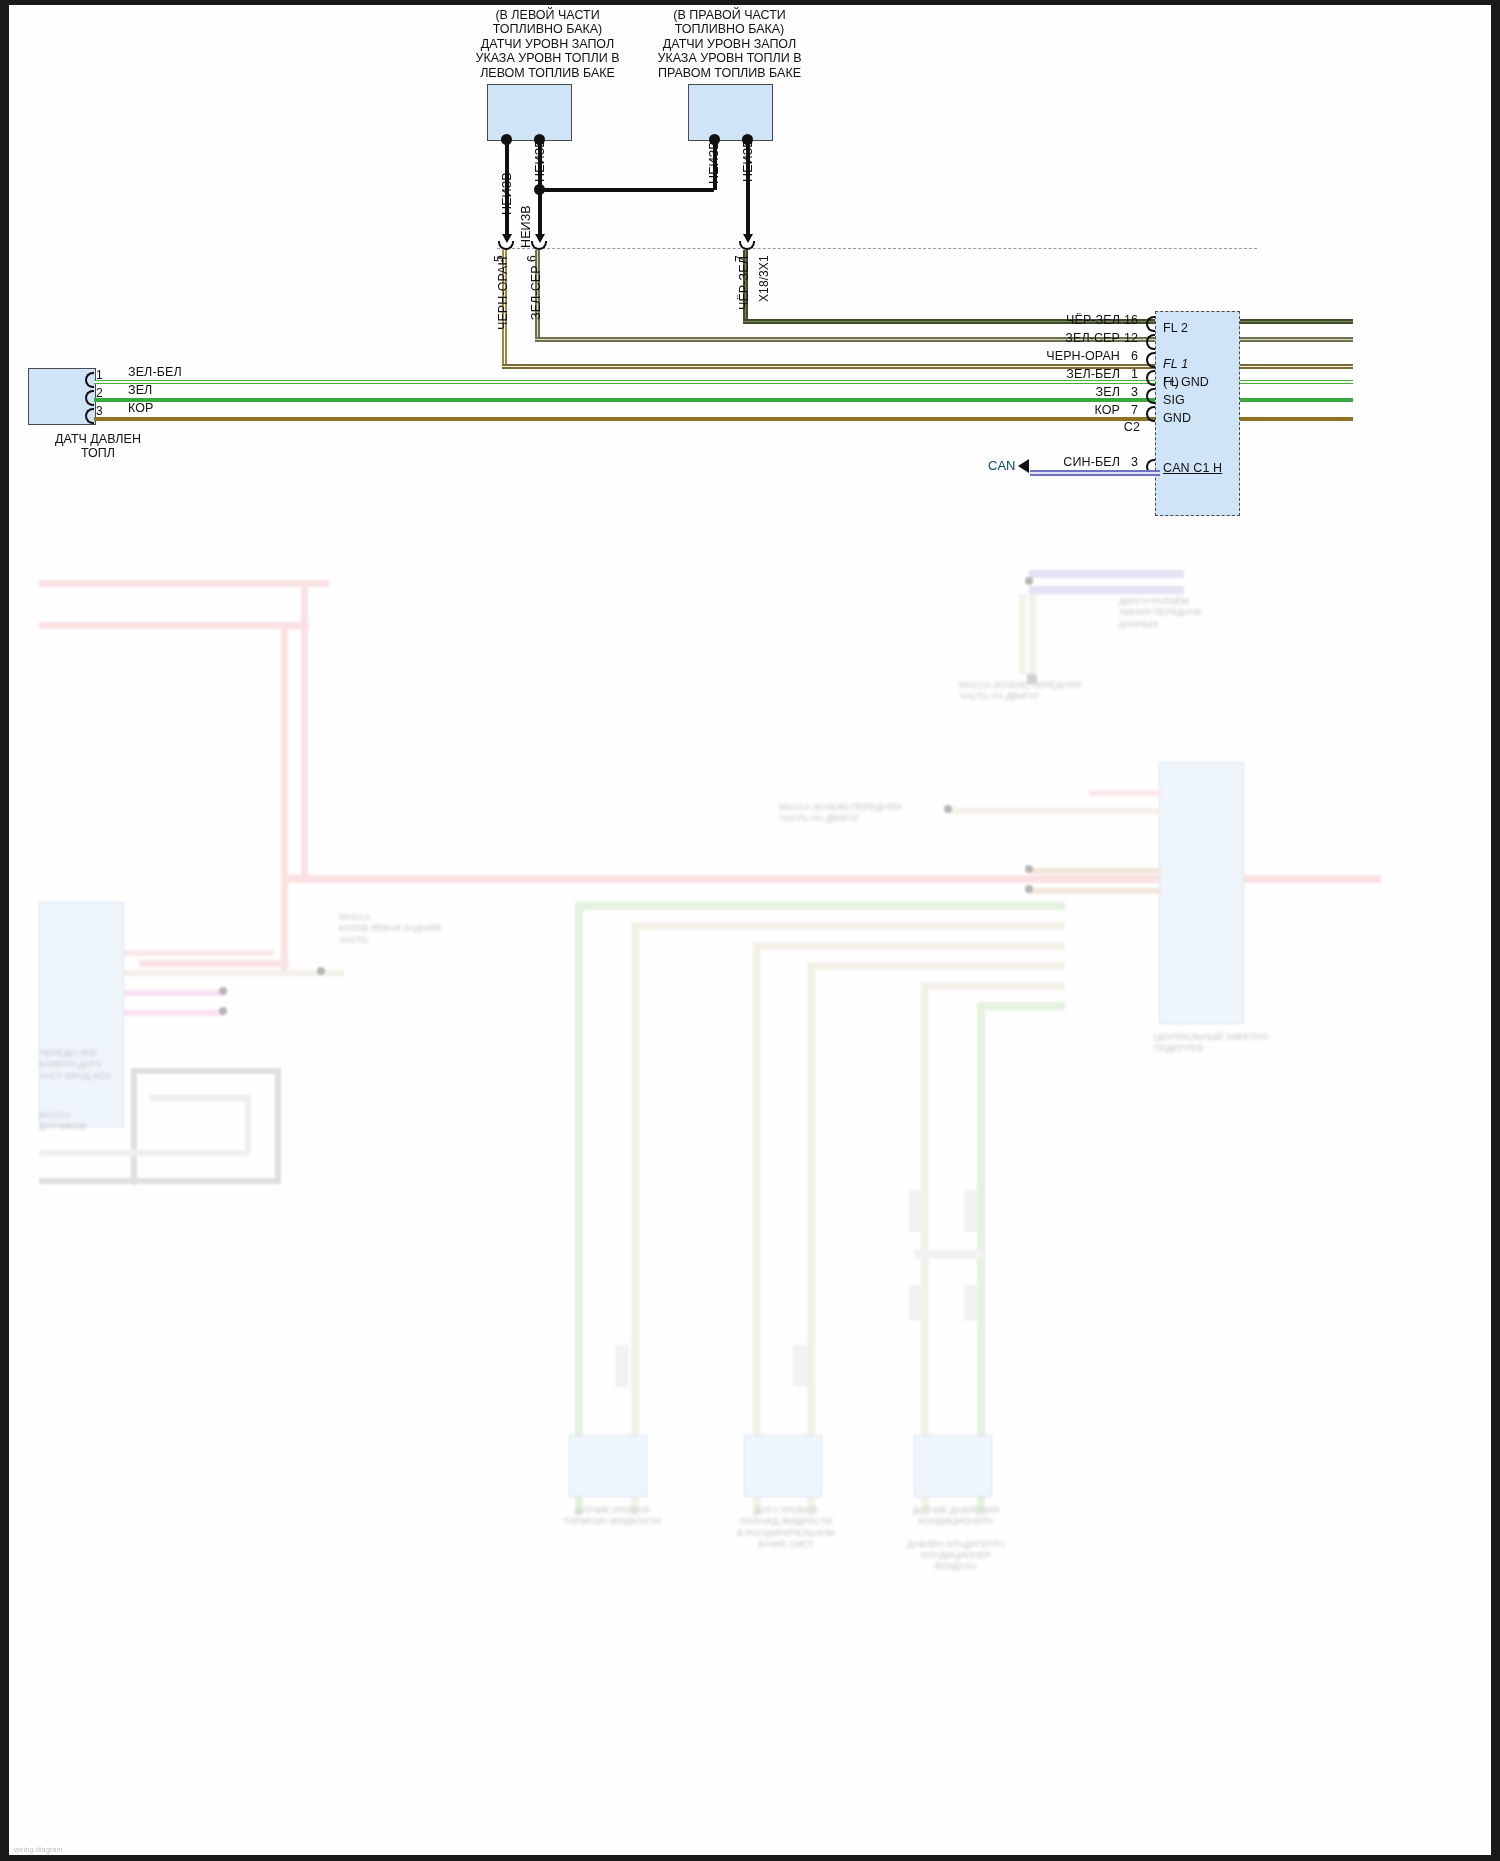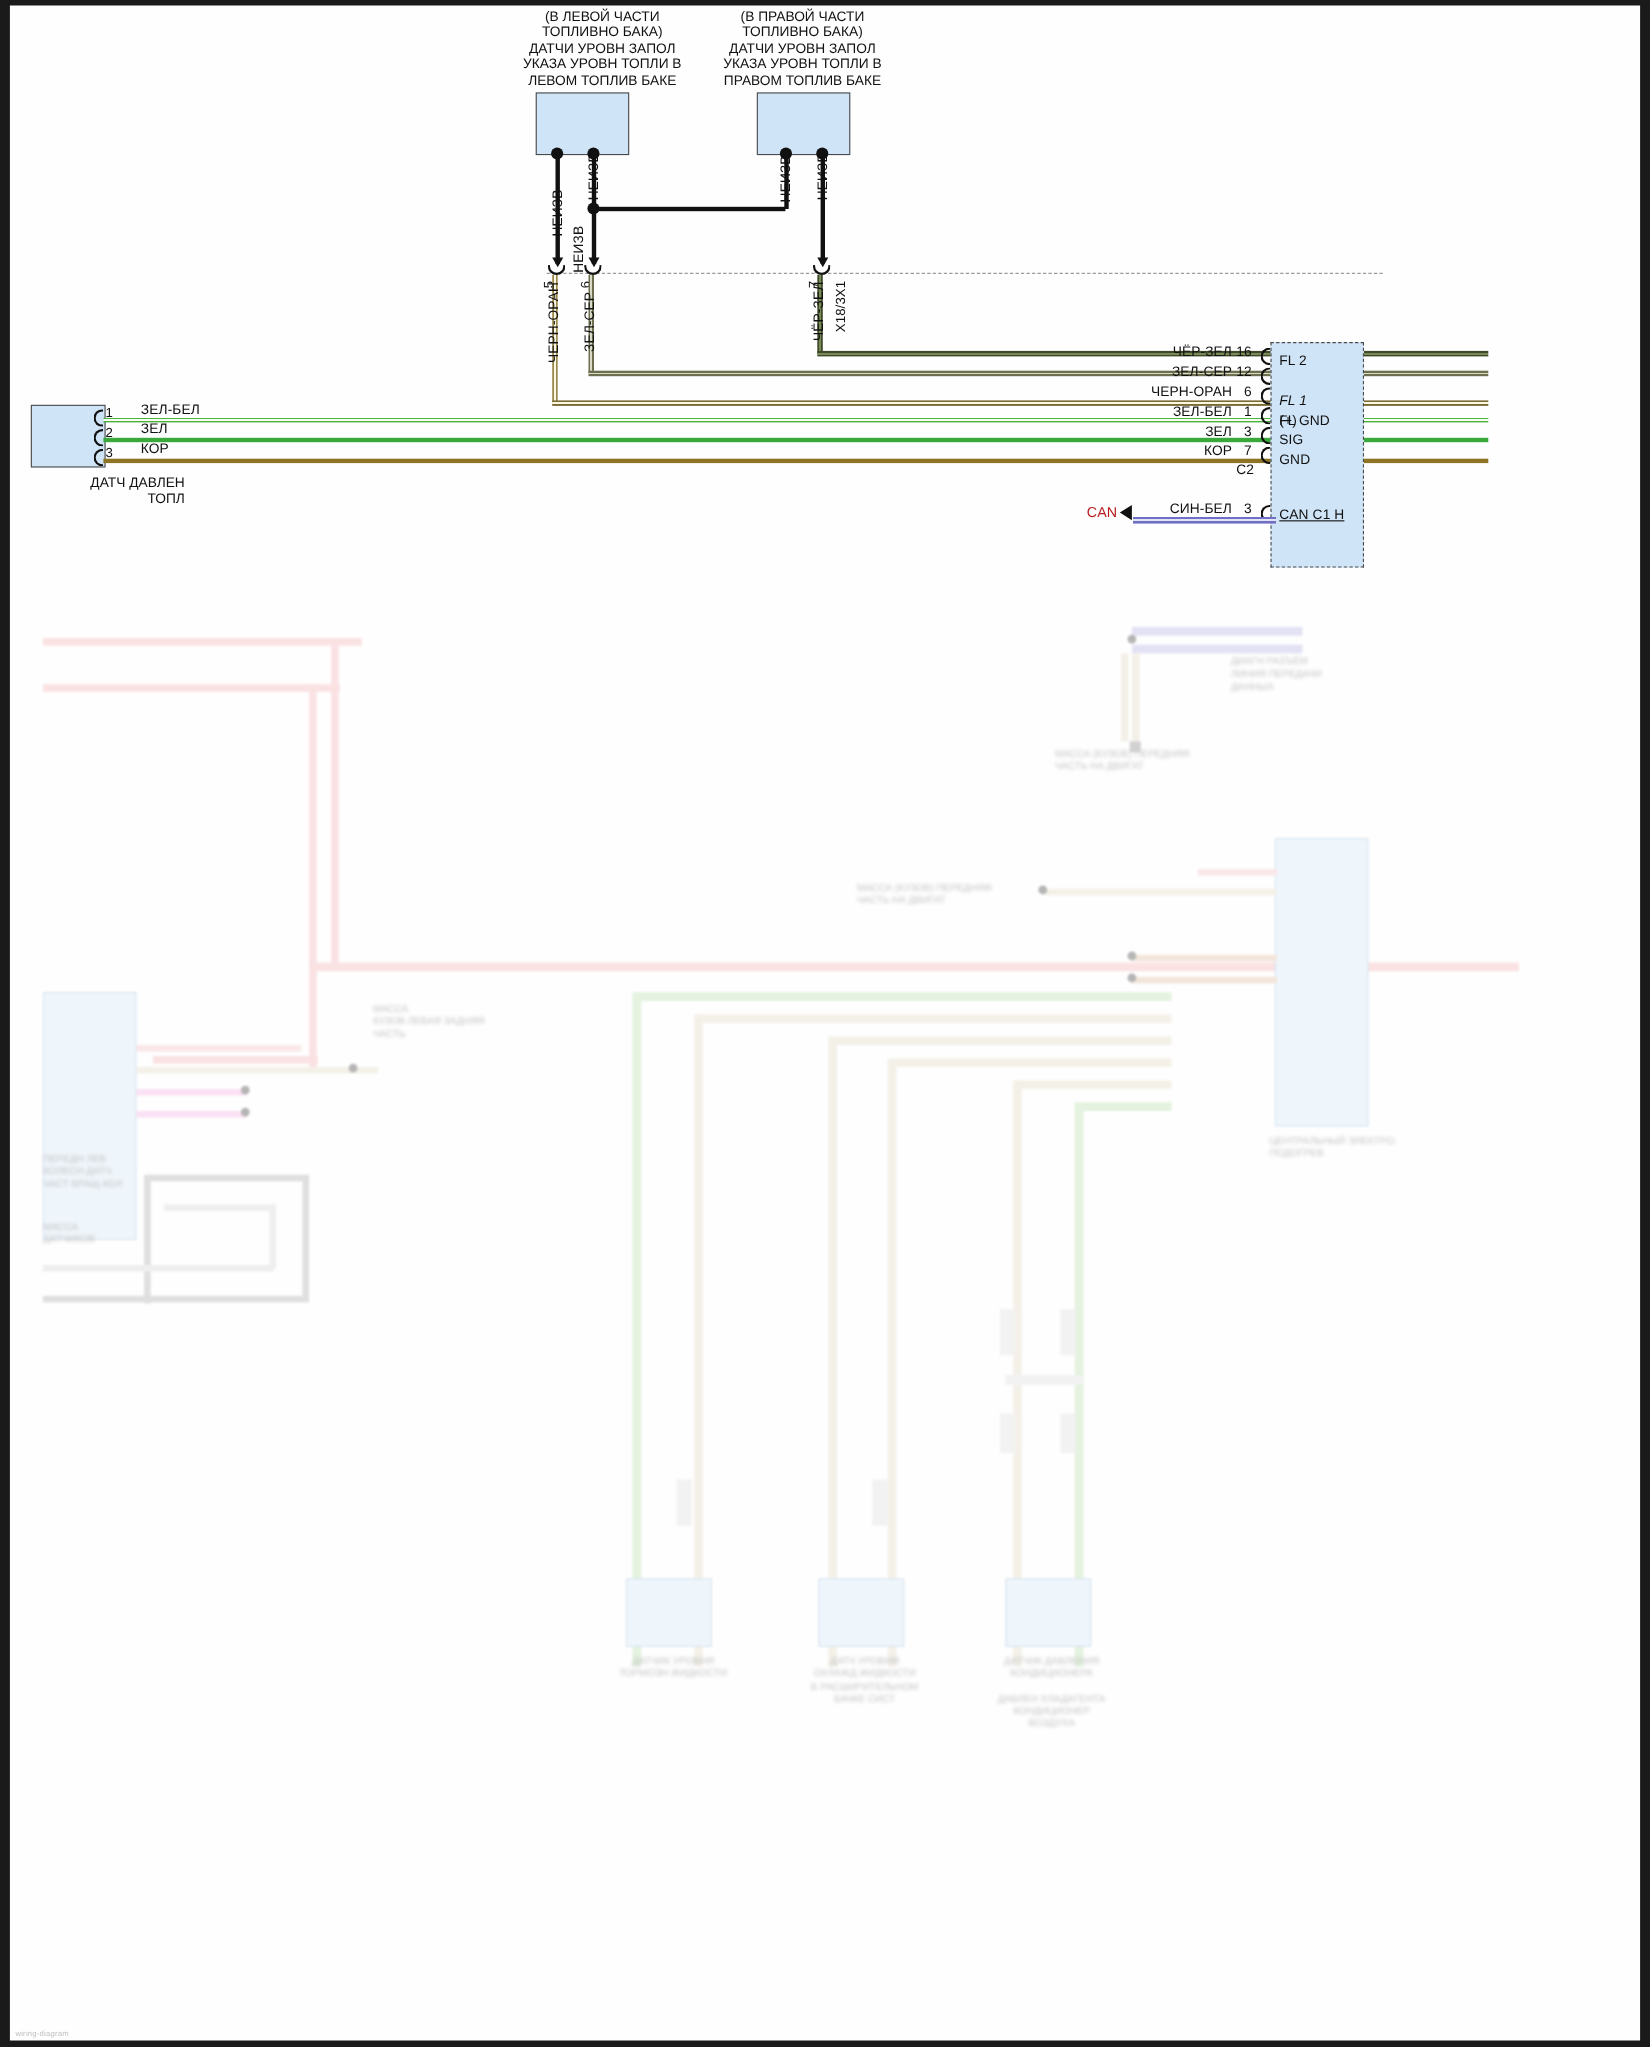--- a/index.html
+++ b/index.html
@@ -149,21 +149,21 @@
   }
 
   
   .harness-dash {
     position:absolute;
     border-top:1.6px dashed #9a9a9a;
     height:0;
   }
 
   
-  .can-mark { position:absolute; font-size:13px; color:#b91c1c; font-weight:400; }
+  .can-mark { position:absolute; font-size:13px; color:#0c4a6e; font-weight:400; }
 
   .watermark {
     position:absolute; left:14px; bottom:8px;
     font-size:7px; color:#bdbdbd;
     letter-spacing:0.2px;
   }
 </style>
 </head>
 <body>
 
@@ -327,21 +327,21 @@
   <div class="pin-num" style="left:96px;top:404px;">3</div>
 
   <div class="lbl" style="left:128px;top:365px;">ЗЕЛ-БЕЛ</div>
   <div class="lbl" style="left:128px;top:383px;">ЗЕЛ</div>
   <div class="lbl" style="left:128px;top:401px;">КОР</div>
 
   <div class="wire w-grn-wht" style="left:94px;top:380px;width:1259px;height:4px;"></div>
   <div class="wire w-grn" style="left:94px;top:398px;width:1259px;height:4px;"></div>
   <div class="wire w-brn" style="left:94px;top:417px;width:1259px;height:4px;"></div>
 
-  <div class="title-block" style="left:28px;top:432px;width:140px;text-align:right;">ДАТЧ ДАВЛЕН
+  <div class="title-block" style="left:28px;top:432px;width:140px;text-align:center;">ДАТЧ ДАВЛЕН
 ТОПЛ</div>
 
   <div class="comp-ecu" style="left:1155px;top:311px;width:85px;height:205px;"></div>
 
   <div class="lbl right" style="left:1000px;top:313px;width:120px;">ЧЁР-ЗЕЛ</div>
   <div class="lbl right" style="left:1118px;top:313px;width:20px;">16</div>
   <div class="cradle" style="left:1146px;top:316px;"></div>
   <div class="lbl" style="left:1163px;top:321px;">FL 2</div>
 
   <div class="lbl right" style="left:1000px;top:331px;width:120px;">ЗЕЛ-СЕР</div>

